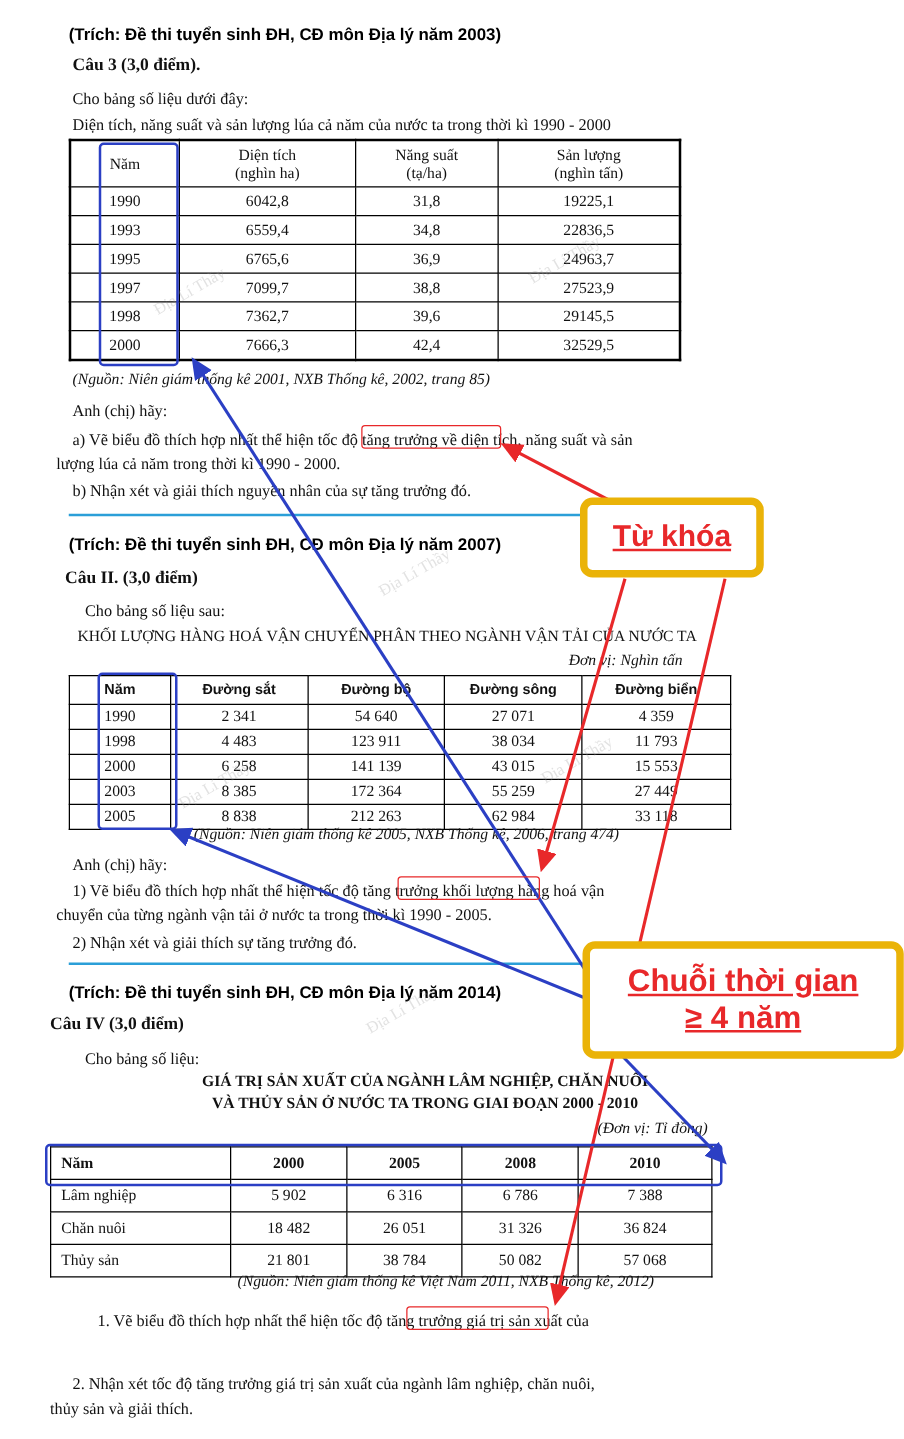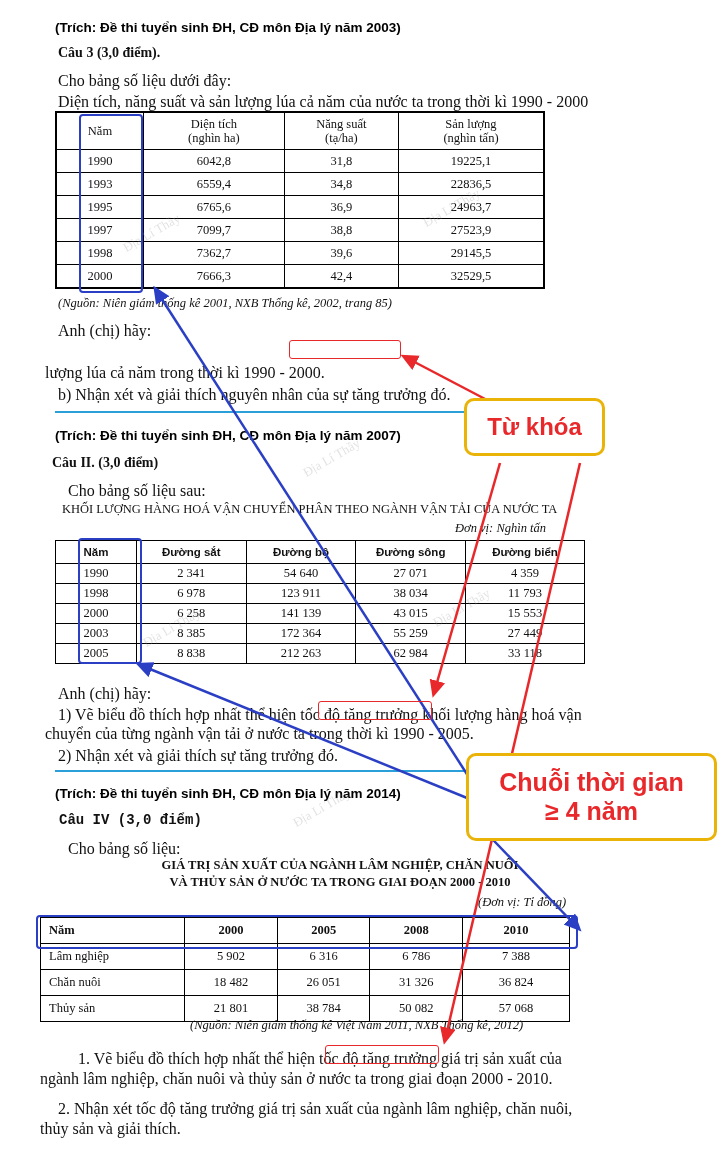--- a/index.html
+++ b/index.html
@@ -13,21 +13,21 @@
   .page{position:relative;width:723px;height:1151px;}
 
   
   .src-line{
     color:#000000;
     font-weight:bold;
     font-size:13.5px;
     font-family:"Liberation Sans", sans-serif;
   }
   .q-head{font-weight:bold;font-size:14px;}
-  .txt{font-size:16px;line-height:1.35;}
+  .txt{font-size:13px;line-height:1.35;}
   .small-ital{font-style:italic;font-size:12.5px;}
   .bold{font-weight:bold;}
   .center{text-align:center;}
 
   
   table{border-collapse:collapse;}
   .tbl1{width:490px;border:2px solid #000;font-size:12.5px;}
   .tbl1 td,.tbl1 th{border:1px solid #000;text-align:center;padding:1px 2px;}
   .tbl1 .hdr td{height:34px;font-size:12.5px;line-height:1.15;}
   .tbl1 .bdy td{height:20px;}
@@ -41,31 +41,32 @@
   .tbl3 td{border:1px solid #000;text-align:center;height:25px;padding:0 4px;}
   .tbl3 .hdr td{font-weight:bold;}
   .tbl3 .lbl{text-align:left;padding-left:8px;}
 
   
   .abs{position:absolute;}
 
   
   .callout{
     position:absolute;
-    border:3px solid #eab308;
+    border:6px solid #eab308;
     border-radius:10px;
     background:#ffffff;
     color:#e8282a;
     font-family:"Liberation Sans", sans-serif;
     font-weight:bold;
     text-align:center;
     display:flex;align-items:center;justify-content:center;
     flex-direction:column;
     line-height:1.15;
     z-index:40;
+    text-decoration:underline;
   }
   .hl-red{
     position:absolute;
     border:1.5px solid #e8282a;
     border-radius:3px;
     z-index:30;
   }
   .hl-blue{
     position:absolute;
     border:2px solid #2b3fc4;
@@ -162,20 +163,23 @@
       </tr>
     </tbody>
       </table>
   </div>
 
   <div class="hl-blue" style="left:79px;top:114px;width:60px;height:175px;"></div>
 
   <div class="abs small-ital" style="left:58px;top:296px;">(Nguồn: Niên giám thống kê 2001, NXB Thống kê, 2002, trang 85)</div>
   <div class="abs txt" style="left:58px;top:320px;">Anh (chị) hãy:</div>
 
+  <div class="abs txt" style="left:58px;top:343px;width:620px;">
+    <span>a) Vẽ biểu đồ thích hợp nhất thể hiện </span><span>tốc độ tăng trưởng</span><span> về diện tích, năng suất và sản</span>
+  </div>
   <div class="abs txt" style="left:45px;top:362px;">lượng lúa cả năm trong thời kì 1990 - 2000.</div>
   <div class="abs txt" style="left:58px;top:384px;">b) Nhận xét và giải thích nguyên nhân của sự tăng trưởng đó.</div>
 
   <div class="hl-red" style="left:289px;top:340px;width:110px;height:17px;"></div>
 
   <div class="divider" style="left:55px;top:411px;width:420px;"></div>
 
   <div class="abs src-line" style="left:55px;top:428px;">(Trích: Đề thi tuyển sinh ĐH, CĐ môn Địa lý năm 2007)</div>
   <div class="abs q-head" style="left:52px;top:455px;">Câu II. (3,0 điểm)</div>
   <div class="abs txt" style="left:68px;top:480px;">Cho bảng số liệu sau:</div>
@@ -194,21 +198,21 @@
       </tr>
       <tr class="bdy">
         <td>1990</td>
         <td>2 341</td>
         <td>54 640</td>
         <td>27 071</td>
         <td>4 359</td>
       </tr>
       <tr class="bdy">
         <td>1998</td>
-        <td>6 978</td>
+        <td>4 483</td>
         <td>123 911</td>
         <td>38 034</td>
         <td>11 793</td>
       </tr>
       <tr class="bdy">
         <td>2000</td>
         <td>6 258</td>
         <td>141 139</td>
         <td>43 015</td>
         <td>15 553</td>
@@ -226,34 +230,35 @@
         <td>212 263</td>
         <td>62 984</td>
         <td>33 118</td>
       </tr>
     </tbody>
       </table>
   </div>
 
   <div class="hl-blue" style="left:78px;top:538px;width:60px;height:122px;"></div>
 
+  <div class="abs small-ital" style="left:155px;top:660px;">(Nguồn: Niên giám thống kê 2005, NXB Thống kê, 2006, trang 474)</div>
   <div class="abs txt" style="left:58px;top:683px;">Anh (chị) hãy:</div>
 
   <div class="abs txt" style="left:58px;top:704px;width:630px;">
     <span>1) Vẽ biểu đồ thích hợp nhất thể hiện </span><span>tốc độ tăng trưởng</span><span> khối lượng hàng hoá vận</span>
   </div>
   <div class="abs txt" style="left:45px;top:723px;">chuyển của từng ngành vận tải ở nước ta trong thời  kì 1990 - 2005.</div>
   <div class="abs txt" style="left:58px;top:745px;">2) Nhận xét và giải thích sự tăng trưởng đó.</div>
 
   <div class="hl-red" style="left:318px;top:701px;width:112px;height:17px;"></div>
 
   <div class="divider" style="left:55px;top:770px;width:420px;"></div>
 
   <div class="abs src-line" style="left:55px;top:786px;">(Trích: Đề thi tuyển sinh ĐH, CĐ môn Địa lý năm 2014)</div>
-  <div class="abs q-head" style="left:59px;top:812px;font-family:Liberation Mono, monospace;">Câu IV (3,0 điểm)</div>
+  <div class="abs q-head" style="left:40px;top:812px;">Câu IV (3,0 điểm)</div>
   <div class="abs txt" style="left:68px;top:838px;">Cho bảng số liệu:</div>
 
   <div class="abs bold center" style="left:55px;top:858px;width:570px;font-size:12.5px;">GIÁ TRỊ SẢN XUẤT CỦA NGÀNH LÂM NGHIỆP, CHĂN NUÔI</div>
   <div class="abs bold center" style="left:55px;top:875px;width:570px;font-size:12.5px;">VÀ THỦY SẢN Ở NƯỚC TA TRONG GIAI ĐOẠN 2000 - 2010</div>
   <div class="abs small-ital" style="left:478px;top:895px;">(Đơn vị: Tỉ đồng)</div>
 
   <div class="abs" style="left:40px;top:917px;">
     <table class="tbl3">
       <tbody>
           <tr class="hdr">
@@ -288,21 +293,20 @@
       </table>
   </div>
 
   <div class="hl-blue" style="left:36px;top:915px;width:538px;height:30px;"></div>
 
   <div class="abs small-ital" style="left:190px;top:1018px;">(Nguồn: Niên giám thống kê Việt Nam 2011, NXB Thống kê, 2012)</div>
 
   <div class="abs txt" style="left:58px;top:1048px;width:630px;">
     <span style="padding-left:20px">1. Vẽ biểu đồ thích hợp nhất thể hiện </span><span>tốc độ tăng trưởng</span><span> giá trị sản xuất của</span>
   </div>
-  <div class="abs txt" style="left:40px;top:1068px;">ngành lâm nghiệp, chăn nuôi và thủy sản ở nước ta trong giai đoạn 2000 - 2010.</div>
   <div class="abs txt" style="left:58px;top:1098px;">2. Nhận xét tốc độ tăng trưởng giá trị sản xuất của ngành lâm nghiệp, chăn nuôi,</div>
   <div class="abs txt" style="left:40px;top:1118px;">thủy sản và giải thích.</div>
 
   <div class="hl-red" style="left:325px;top:1045px;width:112px;height:17px;"></div>
 
   <svg class="overlay" viewBox="0 0 723 1151">
     <defs>
       <marker id="redhead" markerWidth="7" markerHeight="7" refX="5" refY="3.2" orient="auto">
         <path d="M0,0 L7,3.2 L0,6.4 z" fill="#e8282a"></path>
       </marker>

